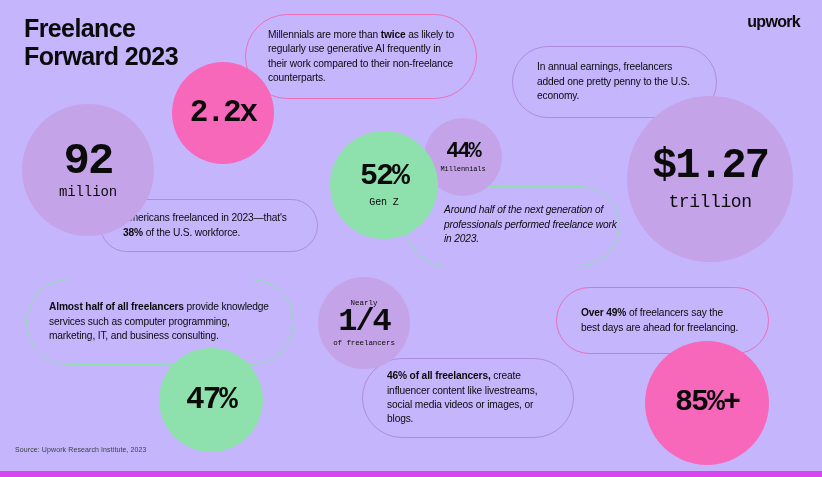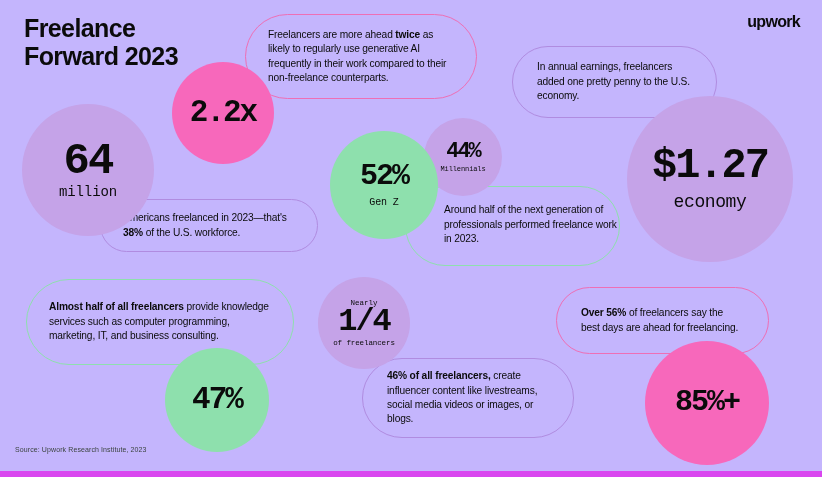--- a/index.html
+++ b/index.html
@@ -119,50 +119,50 @@
   #c-52 .small { font-size: 10px; margin-top: 5px; }
 
   #c-44        { left: 424px; top: 118px; width: 78px;  height: 78px;  background: #c5a3e8; z-index: 4; }
   #c-44 .big   { font-size: 22px; }
   #c-44 .small { font-size: 7px; margin-top: 3px; }
 
   #c-127       { left: 627px; top: 96px;  width: 166px; height: 166px; background: #c5a3e8; z-index: 5; }
   #c-127 .big  { font-size: 42px; }
   #c-127 .small{ font-size: 18px; margin-top: 4px; letter-spacing: -0.4px; }
 
-  #c-47        { left: 165px; top: 348px; width: 104px; height: 104px; background: #8ee0ad; z-index: 5; }
+  #c-47        { left: 159px; top: 348px; width: 104px; height: 104px; background: #8ee0ad; z-index: 5; }
   #c-47 .big   { font-size: 31px; }
 
   #c-quarter       { left: 318px; top: 277px; width: 92px; height: 92px; background: #c5a3e8; z-index: 5; }
   #c-quarter .top  { font-size: 7.5px; font-weight: 500; margin-bottom: -1px; }
   #c-quarter .big  { font-size: 32px; }
   #c-quarter .small{ font-size: 7.5px; margin-top: 1px; }
 
   #c-85        { left: 645px; top: 341px; width: 124px; height: 124px; background: #f768bb; z-index: 5; }
   #c-85 .big   { font-size: 30px; }
 
   #p-twice   { left: 245px; top: 14px;  width: 232px; height: 85px;  padding: 0 22px; z-index: 3; }
   #p-annual  { left: 512px; top: 46px;  width: 205px; height: 72px;  padding: 0 24px; z-index: 3; }
   #p-americans { left: 100px; top: 199px; width: 218px; height: 53px; padding: 0 22px; z-index: 3; }
-  #p-around  { left: 405px; top: 186px; width: 215px; height: 80px;  padding: 0 0 2px 38px; z-index: 3; }
+  #p-around  { left: 405px; top: 186px; width: 215px; height: 80px;  padding: 0 0 2px 38px; z-index: 3; font-style: italic; }
   #p-knowledge { left: 26px; top: 279px; width: 268px; height: 86px; padding: 0 22px; z-index: 3; }
   #p-23pct   { left: 362px; top: 358px; width: 212px; height: 80px;  padding: 0 24px; z-index: 3; }
   #p-over85  { left: 556px; top: 287px; width: 213px; height: 67px;  padding: 0 24px; z-index: 3; }
 </style>
 </head>
 <body>
 
 <div class="poster">
 
   <div class="title">Freelance
 Forward 2023</div>
   <div class="logo">upwork</div>
 
   <div class="pill border-pink" id="p-twice">
-    <p><span>Freelancers are more ahead </span><b>twice</b><span> as likely to regularly use generative AI frequently in their work compared to their non-freelance counterparts.</span></p>
+    <p><span>Millennials are more than </span><b>twice</b><span> as likely to regularly use generative AI frequently in their work compared to their non-freelance counterparts.</span></p>
   </div>
 
   <div class="pill border-purple" id="p-annual">
     <p><span>In annual earnings, freelancers added one pretty penny to the U.S. economy.</span></p>
   </div>
 
   <div class="pill border-purple" id="p-americans">
     <p><span>Americans freelanced in 2023—that's </span><b>38%</b><span> of the U.S. workforce.</span></p>
   </div>
 
@@ -172,45 +172,45 @@
 
   <div class="pill border-green" id="p-knowledge">
     <p><b>Almost half of all freelancers</b><span> provide knowledge services such as computer programming, marketing, IT, and business consulting.</span></p>
   </div>
 
   <div class="pill border-purple" id="p-23pct">
     <p><b>46% of all freelancers,</b><span> create influencer content like livestreams, social media videos or images, or blogs.</span></p>
   </div>
 
   <div class="pill border-pink" id="p-over85">
-    <p><b>Over 56%</b><span> of freelancers say the best days are ahead for freelancing.</span></p>
+    <p><b>Over 49%</b><span> of freelancers say the best days are ahead for freelancing.</span></p>
   </div>
 
   <div class="circle" id="c-64">
-    <div class="big">64</div>
+    <div class="big">92</div>
     <div class="small">million</div>
   </div>
 
   <div class="circle" id="c-22x">
     <div class="big">2.2x</div>
   </div>
 
   <div class="circle" id="c-52">
     <div class="big">52%</div>
     <div class="small">Gen Z</div>
   </div>
 
   <div class="circle" id="c-44">
     <div class="big">44%</div>
     <div class="small">Millennials</div>
   </div>
 
   <div class="circle" id="c-127">
     <div class="big">$1.27</div>
-    <div class="small">economy</div>
+    <div class="small">trillion</div>
   </div>
 
   <div class="circle" id="c-47">
     <div class="big">47%</div>
   </div>
 
   <div class="circle" id="c-quarter">
     <div class="top">Nearly</div>
     <div class="big">1/4</div>
     <div class="small">of freelancers</div>

